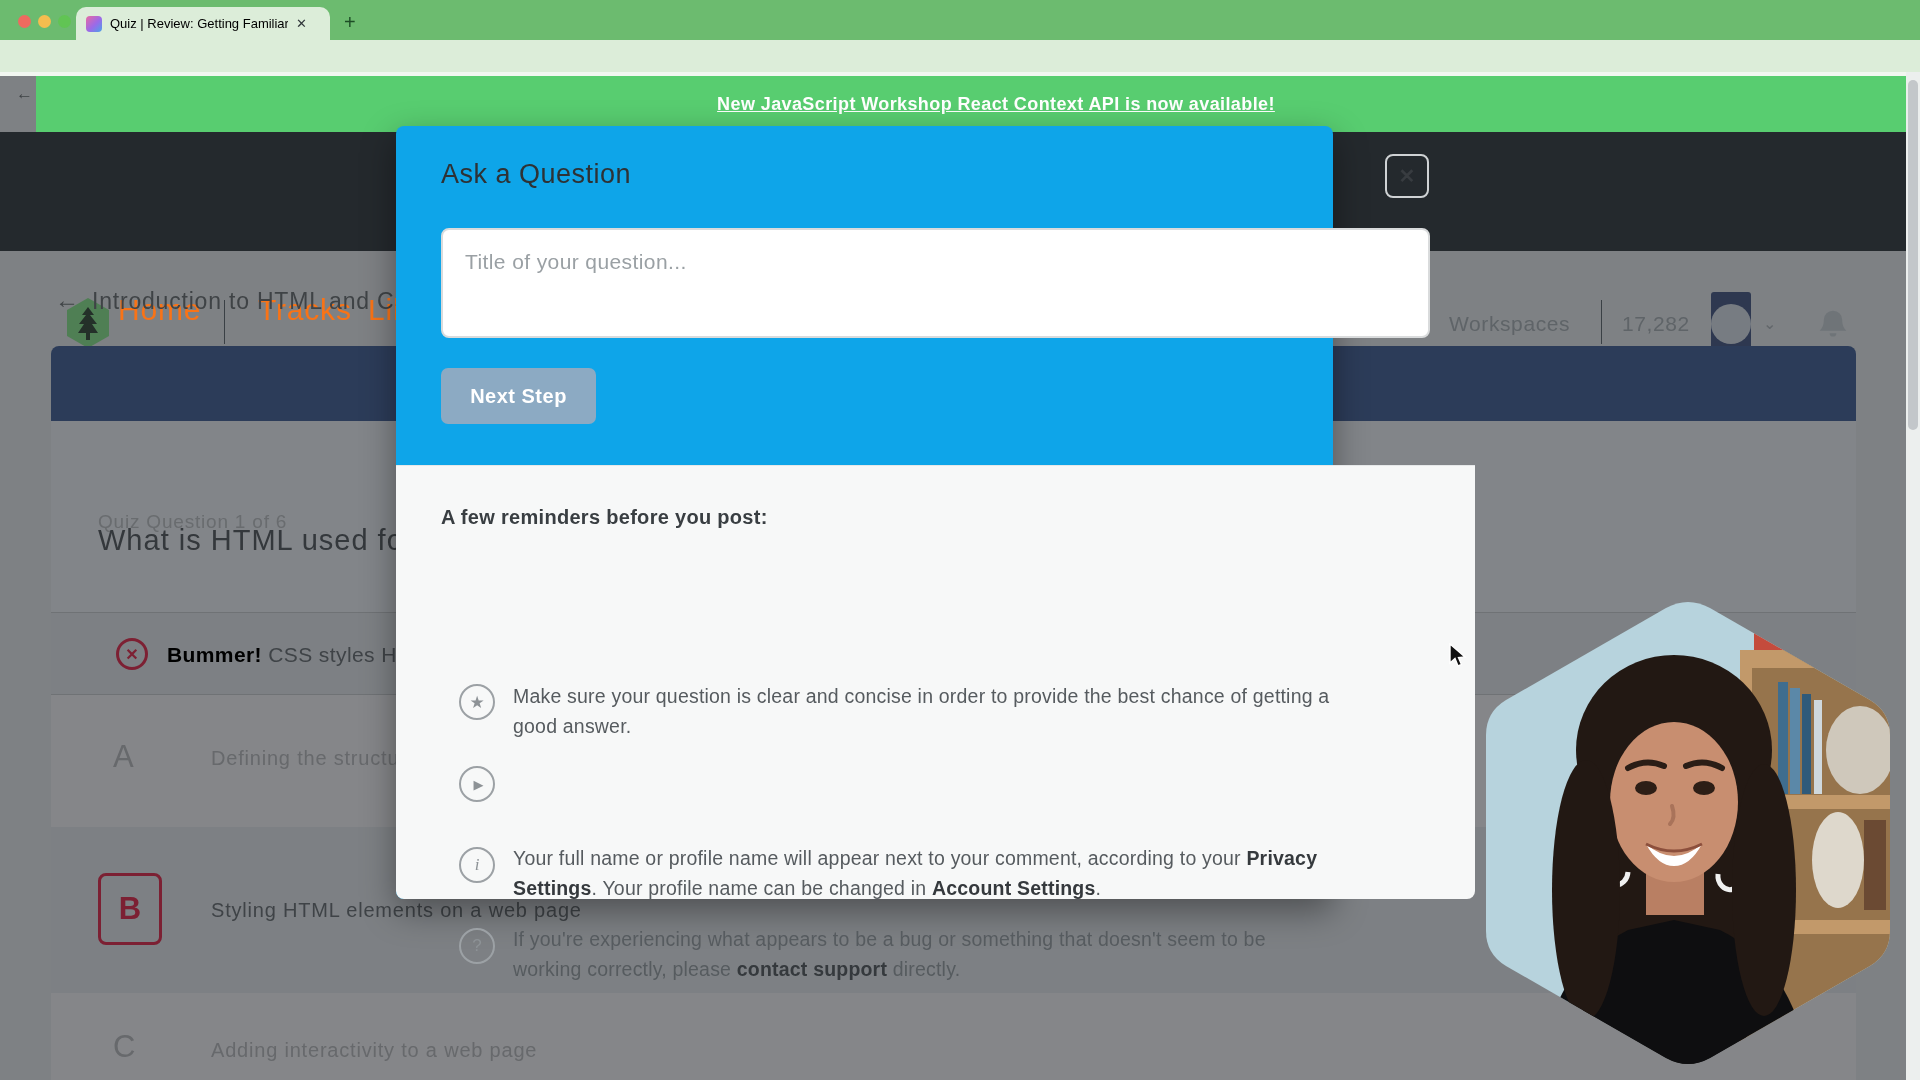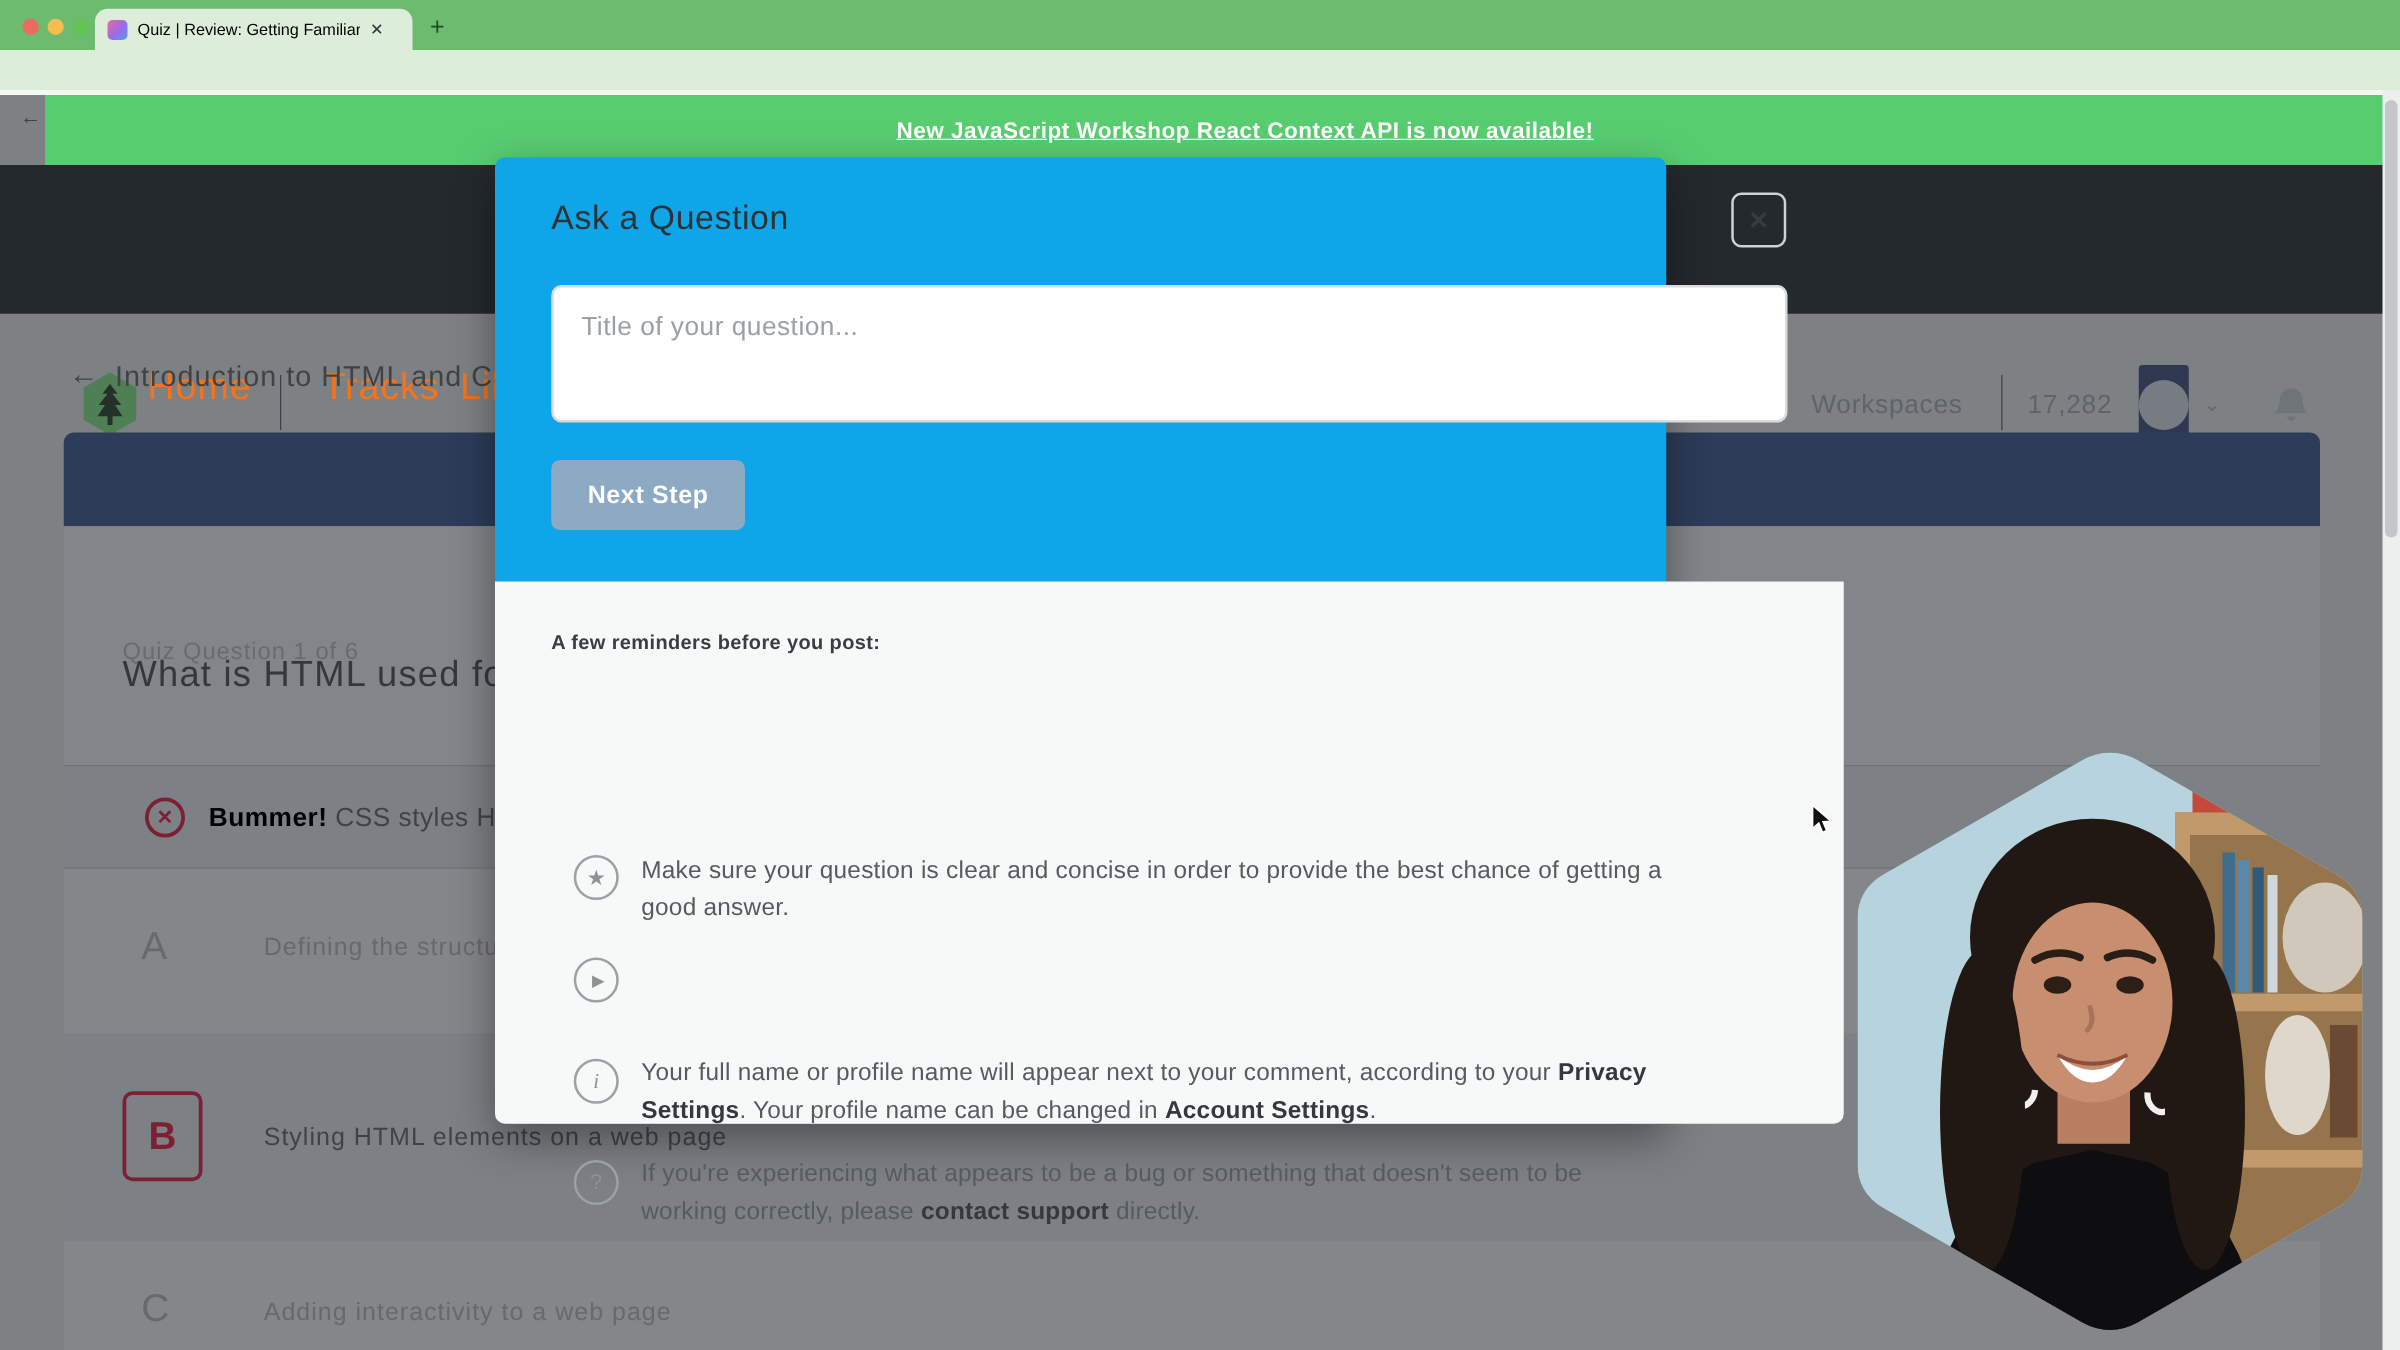--- a/index.html
+++ b/index.html
@@ -74,21 +74,21 @@
   .sbthumb { left:1908px; top:80px; width:10px; height:350px; background:#c3c7ca; border-radius:5px; }
 
   
   .modal { left:396px; top:126px; width:937px; height:773px; background:#0ea5e9; border-radius:8px; box-shadow:0 12px 34px rgba(0,0,0,0.38); }
   .modal-title { left:45px; top:33px; font-size:27px; color:#2e3235; letter-spacing:0.5px; position:absolute; font-weight:500; }
   .modal-close { left:989px; top:28px; width:44px; height:44px; border:2px solid #cfd2d4; border-radius:8px; position:absolute; color:#383c40; font-size:20px; font-weight:bold; display:flex; align-items:center; justify-content:center; }
   .q-textarea { left:45px; top:102px; width:989px; height:110px; border:2px solid #d9dbdc; border-radius:8px; position:absolute; resize:none; padding:20px 22px; font-family:"Liberation Sans",sans-serif; font-size:21px; color:#3c4043; letter-spacing:0.4px; outline:none; }
   .q-textarea::placeholder { color:#9aa0a4; }
   .nextstep { left:45px; top:242px; width:155px; height:56px; background:#8caac3; border:none; border-radius:7px; position:absolute; color:#ffffff; font-size:20px; font-weight:bold; letter-spacing:0.5px; font-family:"Liberation Sans",sans-serif; }
   .reminders { left:0; top:339px; width:1079px; height:434px; background:#f7f8f8; border-top:1px solid #e6e8e9; border-radius:0 0 8px 8px; position:absolute; }
-  .rem-head { left:45px; top:40px; font-size:16px; font-weight:bold; color:#393e42; letter-spacing:0.3px; position:absolute; }
+  .rem-head { left:45px; top:40px; font-size:20px; font-weight:bold; color:#393e42; letter-spacing:0.3px; position:absolute; }
   .rem-icon { position:absolute; left:63px; width:36px; height:36px; border:2.5px solid #9ca1a5; border-radius:50%; color:#8d9296; display:flex; align-items:center; justify-content:center; font-size:17px; }
   .rem-text { position:absolute; left:117px; width:930px; font-size:19.5px; color:#565b5f; line-height:30px; letter-spacing:0.2px; }
   .rem-text b { color:#35393d; }
   .playglyph { font-size:13px; padding-left:3px; }
 
   
   .webcam { left:1478px; top:590px; width:420px; height:490px; }
 
   
   .cursor { left:1447px; top:643px; }

